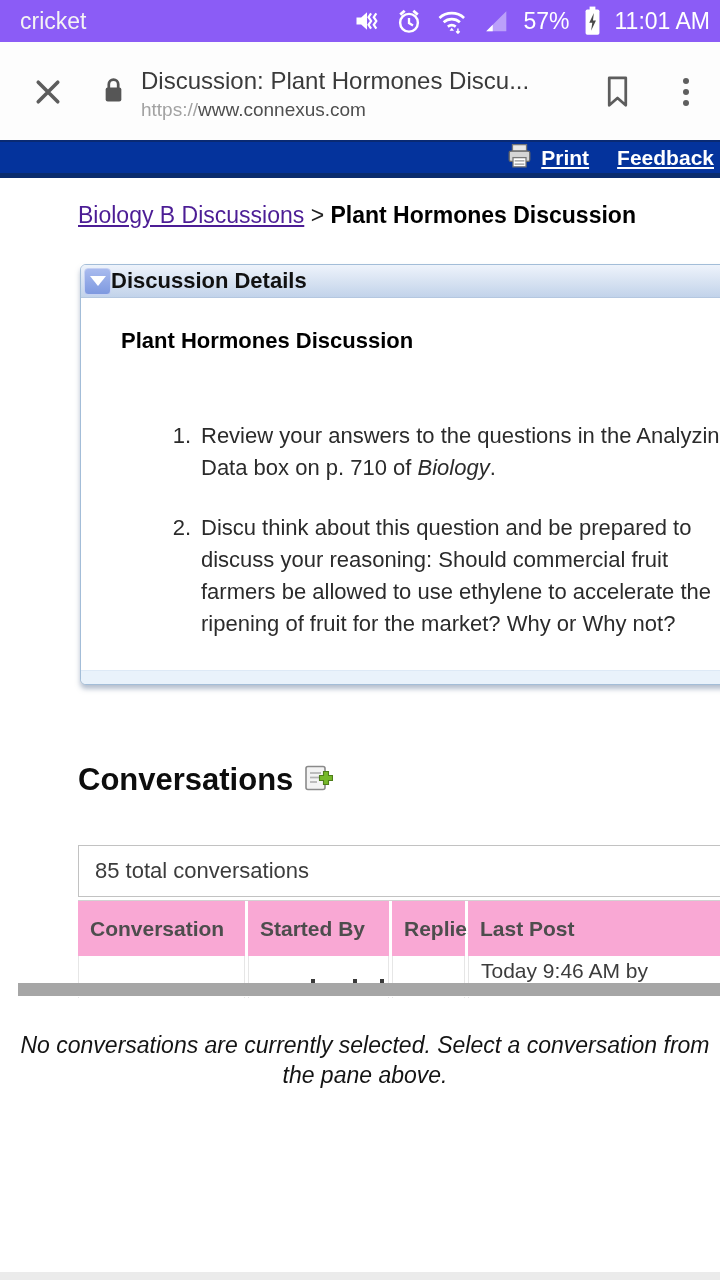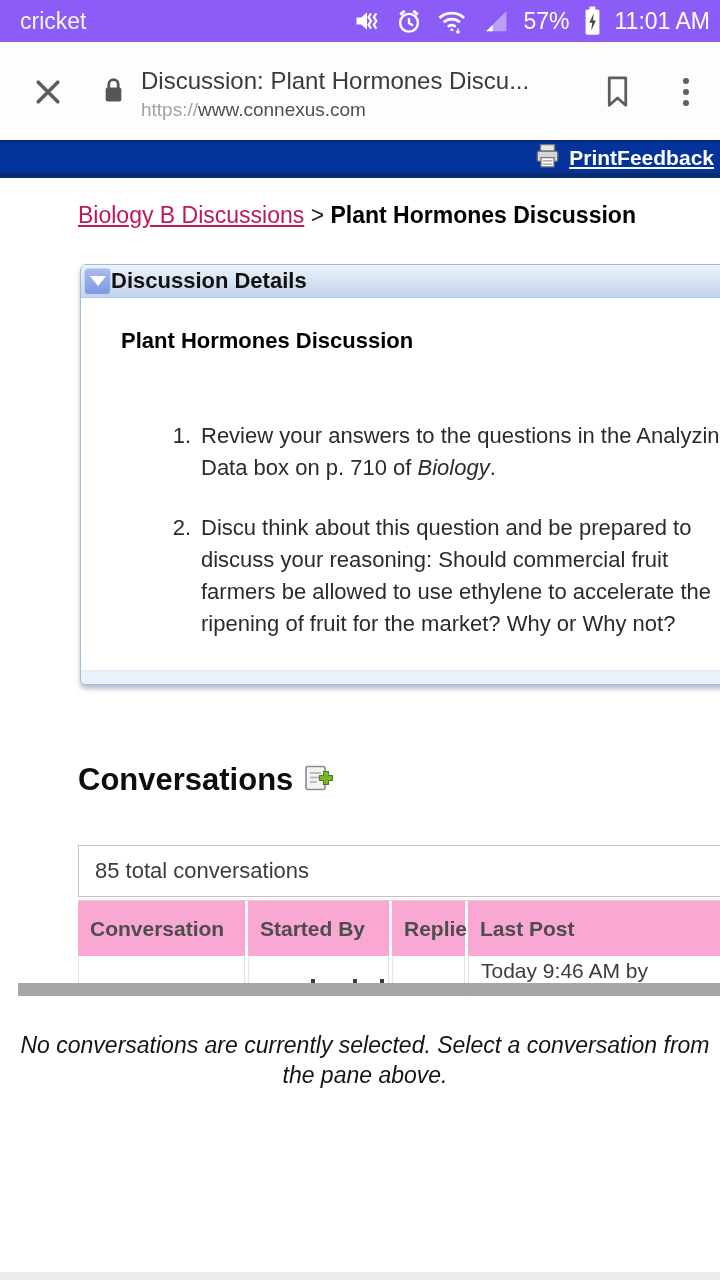--- a/index.html
+++ b/index.html
@@ -23,29 +23,29 @@
   .page-url { font-size:19px; margin-top:4px; white-space:nowrap; }
   .url-scheme { color:#a2a2a2; }
   .url-host { color:#4f4f4f; }
   .bookmark-btn { width:46px; height:46px; display:flex; align-items:center; justify-content:center; margin-right:26px; }
   .overflow-btn { width:40px; height:46px; display:flex; flex-direction:column; align-items:center; justify-content:center; gap:5px; }
   .dot { width:6px; height:6px; border-radius:50%; background:#5f5f5f; }
 
   
   .action-bar { height:38px; background:#04339c; border-top:2px solid #0a2a72;
                 border-bottom:5px solid #0a2c6e; display:flex; align-items:center;
-                justify-content:flex-end; padding-right:6px; }
+                justify-content:flex-end; gap:28px; padding-right:6px; }
   .action-link { color:#fff; font-size:21px; font-weight:bold; text-decoration:underline; }
   .print-wrap { display:flex; align-items:center; gap:8px; }
 
   
   .page { position:relative; width:720px; height:1102px; background:#fff; overflow:hidden; }
 
   .breadcrumb { margin:24px 0 0 78px; font-size:23px; height:32px; white-space:nowrap; }
-  .breadcrumb a { color:#be185d; text-decoration:underline; }
+  .breadcrumb a { color:#4c1d95; text-decoration:underline; }
   .crumb-sep { color:#222; }
   .crumb-current { color:#000; font-weight:bold; }
 
   
   .panel { margin:30px 0 0 80px; width:700px; border:1px solid #a3bdd8; border-radius:6px;
            box-shadow:0 4px 5px rgba(110,130,160,.5); background:#fff; }
   .panel-header { height:33px; background:linear-gradient(#eef3fb,#c2d3ea);
                   border-bottom:1px solid #b4c7e0; border-radius:5px 5px 0 0;
                   display:flex; align-items:center; padding-left:3px; }
   .collapse-btn { width:27px; height:27px; border-radius:4px; border:1px solid #c6d1f3;

